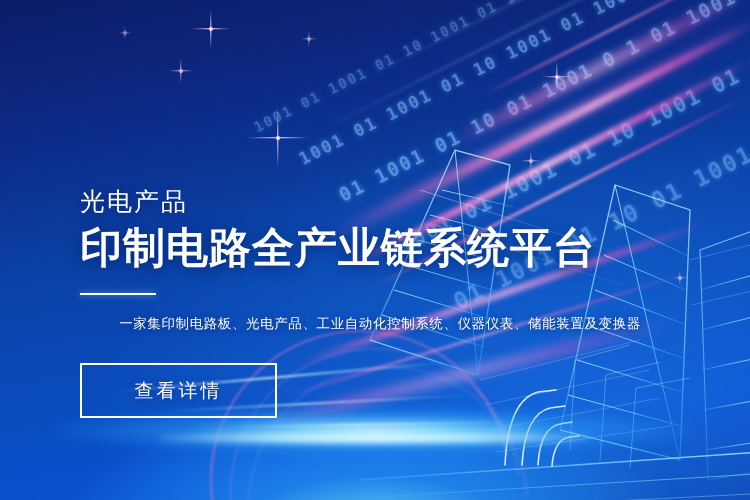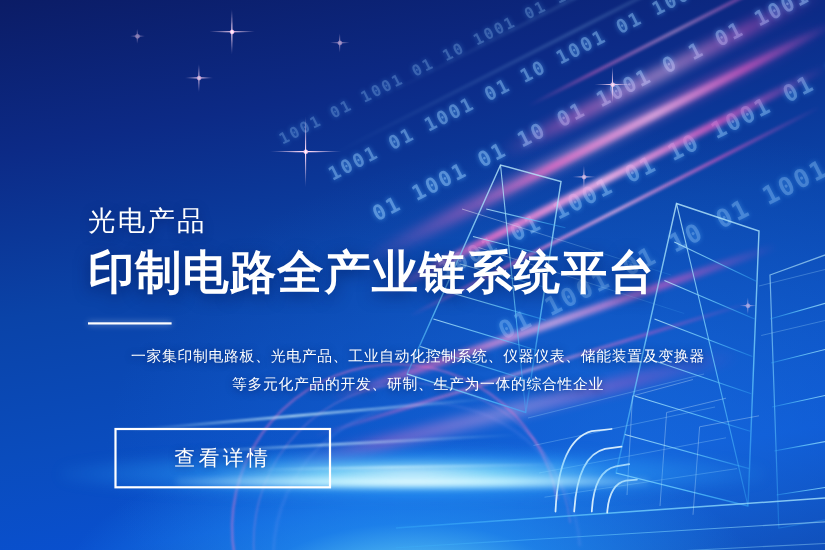--- a/index.html
+++ b/index.html
@@ -124,21 +124,20 @@
     display:inline-flex; align-items:center; justify-content:center;
     margin-top:26px;
     width:197px; height:55px;
     border:2px solid #ffffff;
     background:transparent;
     color:#ffffff;
     font-size:19px; letter-spacing:3px; font-weight:400;
     cursor:pointer;
     text-shadow:0 1px 6px rgba(0,25,90,.5);
     font-family:"Liberation Sans", sans-serif;
-    margin-left:24px;
   }
 </style>
 </head>
 <body>
 
 <div id="banner">
 
   <div class="layer">
 
     <div class="binstream" style="left:300px; top:150px; font-size:17px; transform:rotate(-27deg); opacity:.75;">1001 01 1001 01 10 1001 01 100 1 01 1001</div>
@@ -282,19 +281,18 @@
   <div class="content">
 
     <div class="kicker">光电产品</div>
 
     <h1 class="headline">印制电路全产业链系统平台</h1>
 
     <div class="rule"></div>
 
     <div class="desc">
       <div>一家集印制电路板、光电产品、工业自动化控制系统、仪器仪表、储能装置及变换器</div>
-      <div>等多元化产品的开发、研制、生产为一体的综合性企业</div>
     </div>
 
     <button class="cta">查看详情</button>
   </div>
 
 </div>
 
 </body></html>

